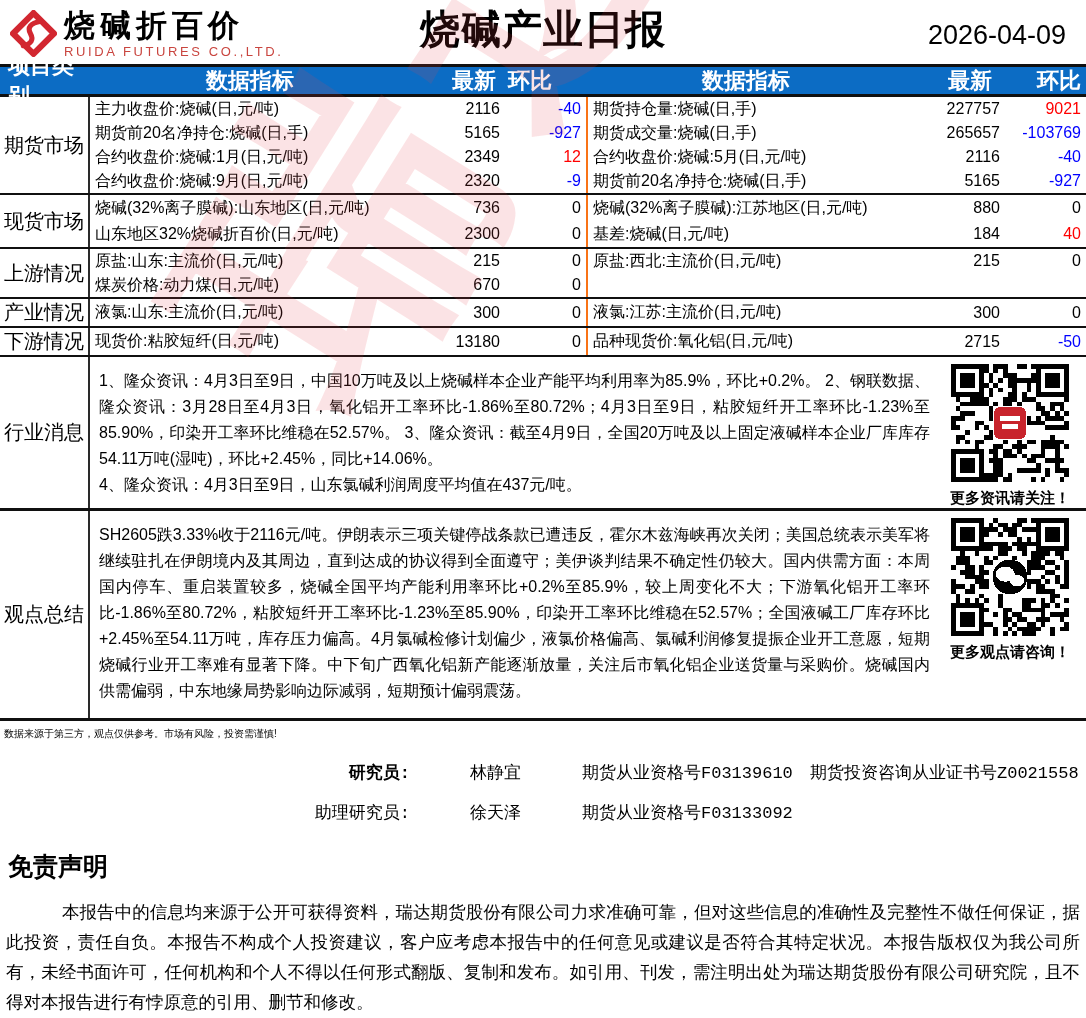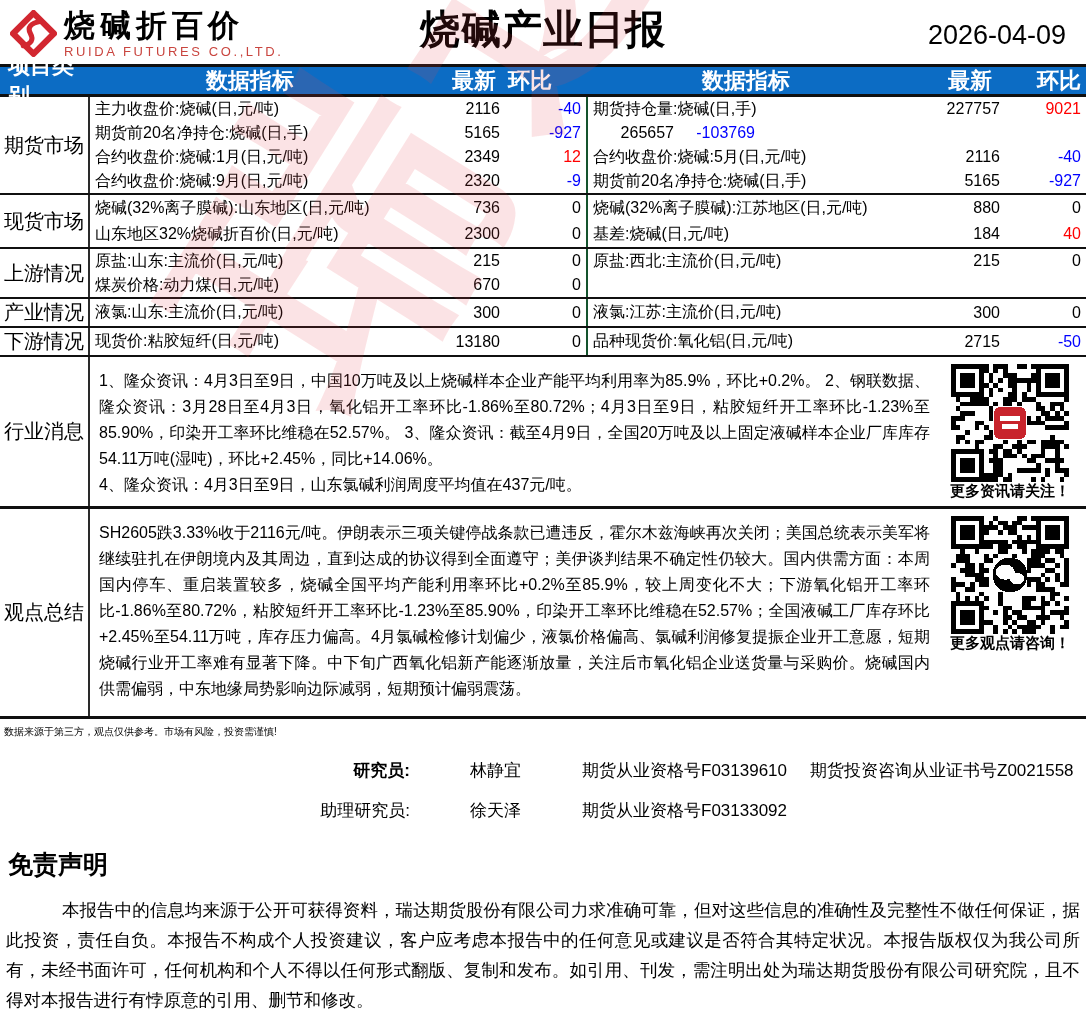--- a/index.html
+++ b/index.html
@@ -29,40 +29,40 @@
   .h-val{width:86px; text-align:right;}
   .h-chg{width:90px; padding-left:12px;}
   .h-ind2{width:320px; text-align:center;}
   .h-val2{width:86px; text-align:right;}
   .h-chg2{flex:1; text-align:right; padding-right:5px;}
   .sec{display:flex; border-bottom:2px solid #101010; background:#fff;}
   .cat{width:90px; display:flex; align-items:center; justify-content:center;
        font-size:20px; border-right:2px solid #2a2a2a;}
   .half{display:flex; flex-direction:column; justify-content:center;}
   .half.L{width:496px;border-radius:7px;}
-  .half.R{flex:1; border-left:2px solid #14532d;}
+  .half.R{flex:1; border-left:2px solid #f97316;}
   .row{display:flex; align-items:center; min-height:24px; font-size:16px;}
   .s1 .row{min-height:26px;}
   .s3 .row,.s4 .row{min-height:25px;}
   .ind{flex:1; padding-left:5px; white-space:nowrap; overflow:hidden;}
   .val{width:86px; text-align:right;}
   .chg{width:86px; text-align:right; padding-right:5px;}
   .up{color:var(--up);} .down{color:var(--down);}
   .sec-text{display:flex; border-bottom:3px solid #101010;}
   .sec-text .content{flex:1; padding:11px 4px 6px 9px; font-size:16px;
        line-height:26px; white-space:pre-wrap; text-align:justify;}
   .qrbox{width:152px; display:flex; flex-direction:column; align-items:center; padding-top:7px;}
   .qr{width:118px; height:118px;}
-  .qr-label{font-size:15px; font-family:"Liberation Serif","DejaVu Serif",serif; font-weight:bold;}
+  .qr-label{font-size:15px; margin-top:7px; font-family:"Liberation Serif","DejaVu Serif",serif; font-weight:bold;}
   .news{min-height:152px;}
   .summary{min-height:210px;}
   
   .note{font-size:10px; padding:6px 4px 0 4px;}
   .researchers{margin:20px 0 0 298px; font-size:17px;}
-  .res-row{display:flex; margin-bottom:17px; align-items:baseline;}
+  .res-row{display:flex; margin-bottom:17px; align-items:baseline;font-family:Liberation Mono, monospace;}
   .res-role{width:112px; text-align:right;}
   .res-role.bold{font-weight:bold;}
   .res-name{width:172px; padding-left:60px;}
   .res-cert{width:228px;}
   .res-cert2{flex:1;}
   .disc-title{font-size:25px; font-weight:bold; margin:26px 0 14px 8px;}
   .disc-body{font-size:17.5px; line-height:30px; margin:0 6px; text-indent:56px; text-align:justify;}
   
   .watermark{position:absolute; left:90px; top:260px; font-size:300px; font-weight:bold;
      color:var(--wm); opacity:0.14; transform:rotate(-58deg); transform-origin:left top;
@@ -124,20 +124,21 @@
       <span class="chg down">-9</span>
     </div>
   </div>
   <div class="half R">
     <div class="row">
       <span class="ind">期货持仓量:烧碱(日,手)</span>
       <span class="val">227757</span>
       <span class="chg up">9021</span>
     </div>
     <div class="row">
+      <span class="ind">期货成交量:烧碱(日,手)</span>
       <span class="val">265657</span>
       <span class="chg down">-103769</span>
     </div>
     <div class="row">
       <span class="ind">合约收盘价:烧碱:5月(日,元/吨)</span>
       <span class="val">2116</span>
       <span class="chg down">-40</span>
     </div>
     <div class="row">
       <span class="ind">期货前20名净持仓:烧碱(日,手)</span>

